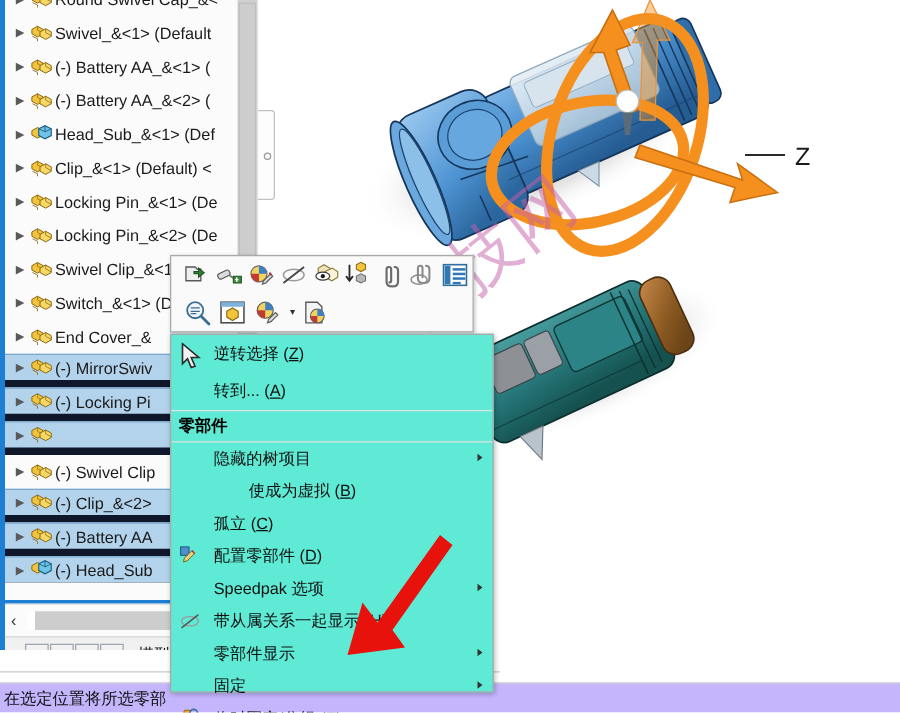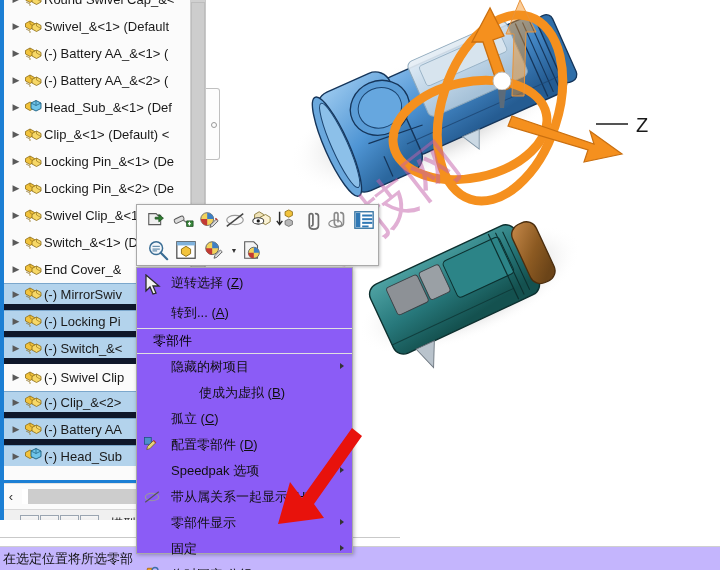--- a/index.html
+++ b/index.html
@@ -139,40 +139,40 @@
     box-shadow:1px 1px 3px rgba(0,0,0,.25);
     z-index:60;
   }
   .tb-row { display:flex; align-items:center; height:30px; padding-left:8px; }
   .tb-btn { width:26px; height:26px; margin-right:2px; display:flex;
             align-items:center; justify-content:center; }
   .tb-caret{ width:10px; text-align:center; font-size:7px; color:#333; }
 
   
   #ctx-menu {
-    position:absolute; left:136px; top:267px; width:217px; height:287px;
-    background:#8b5cf6; border:1px solid #a9a9a9;
+    position:absolute; left:136px; top:267px; width:259px; height:287px;
+    background:#5eead4; border:1px solid #a9a9a9;
     box-shadow:1px 1px 4px rgba(0,0,0,.28);
     z-index:61;
   }
   .mi {
     position:relative; height:26px; display:flex; align-items:center;
     font-size:13px; color:#101010; white-space:nowrap;
   }
   .mi .mi-ico { position:absolute; left:6px; top:4px; width:18px; height:18px; }
   .mi .mi-txt { margin-left:34px; }
   .mi .mi-arrow {
     position:absolute; right:8px; top:9px;
     width:0;height:0;border-left:4px solid #333;
     border-top:3px solid transparent;border-bottom:3px solid transparent;
   }
   .mi-header {
     height:26px; display:flex; align-items:center;
-    font-size:13px; font-weight:normal; color:#000;
-    padding-left:16px;
+    font-size:13px; font-weight:bold; color:#000;
+    padding-left:6px;
     border-top:1px solid #e0e0e0; border-bottom:1px solid #e0e0e0;
   }
   .mi-hot { text-decoration:underline; }
 
   
   #red-arrow { position:absolute; left:240px; top:420px; z-index:70; pointer-events:none; }
 
   
 </style>
 </head>
@@ -465,21 +465,20 @@
         <span class="tw"></span>
         <span class="ticon">
           <svg class="ic-part" viewBox="0 0 18 16">
             <path d="M1.5 5.5 L6 3 L10.5 5.5 L10.5 9 L6 11.5 L1.5 9 Z" fill="#F2C33C" stroke="#8a6a14" stroke-width="0.8"></path>
             <path d="M6 3 L6 6 L10.5 8.5" fill="none" stroke="#8a6a14" stroke-width="0.6"></path>
             <path d="M8 7.5 L12.5 5 L17 7.5 L17 11 L12.5 13.5 L8 11 Z" fill="#F7D867" stroke="#8a6a14" stroke-width="0.8"></path>
             <path d="M12.5 5 L12.5 8 L17 10.5" fill="none" stroke="#8a6a14" stroke-width="0.6"></path>
             <path d="M2 11 L6 13 L6 15" fill="none" stroke="#8a6a14" stroke-width="0.7"></path>
           </svg>
         </span>
-        <span class="tlabel">(-) Switch_&amp;&lt;</span>
       </div>
       <div class="tree-row">
         <span class="tw"></span>
         <span class="ticon">
           <svg class="ic-part" viewBox="0 0 18 16">
             <path d="M1.5 5.5 L6 3 L10.5 5.5 L10.5 9 L6 11.5 L1.5 9 Z" fill="#F2C33C" stroke="#8a6a14" stroke-width="0.8"></path>
             <path d="M6 3 L6 6 L10.5 8.5" fill="none" stroke="#8a6a14" stroke-width="0.6"></path>
             <path d="M8 7.5 L12.5 5 L17 7.5 L17 11 L12.5 13.5 L8 11 Z" fill="#F7D867" stroke="#8a6a14" stroke-width="0.8"></path>
             <path d="M12.5 5 L12.5 8 L17 10.5" fill="none" stroke="#8a6a14" stroke-width="0.6"></path>
             <path d="M2 11 L6 13 L6 15" fill="none" stroke="#8a6a14" stroke-width="0.7"></path>

